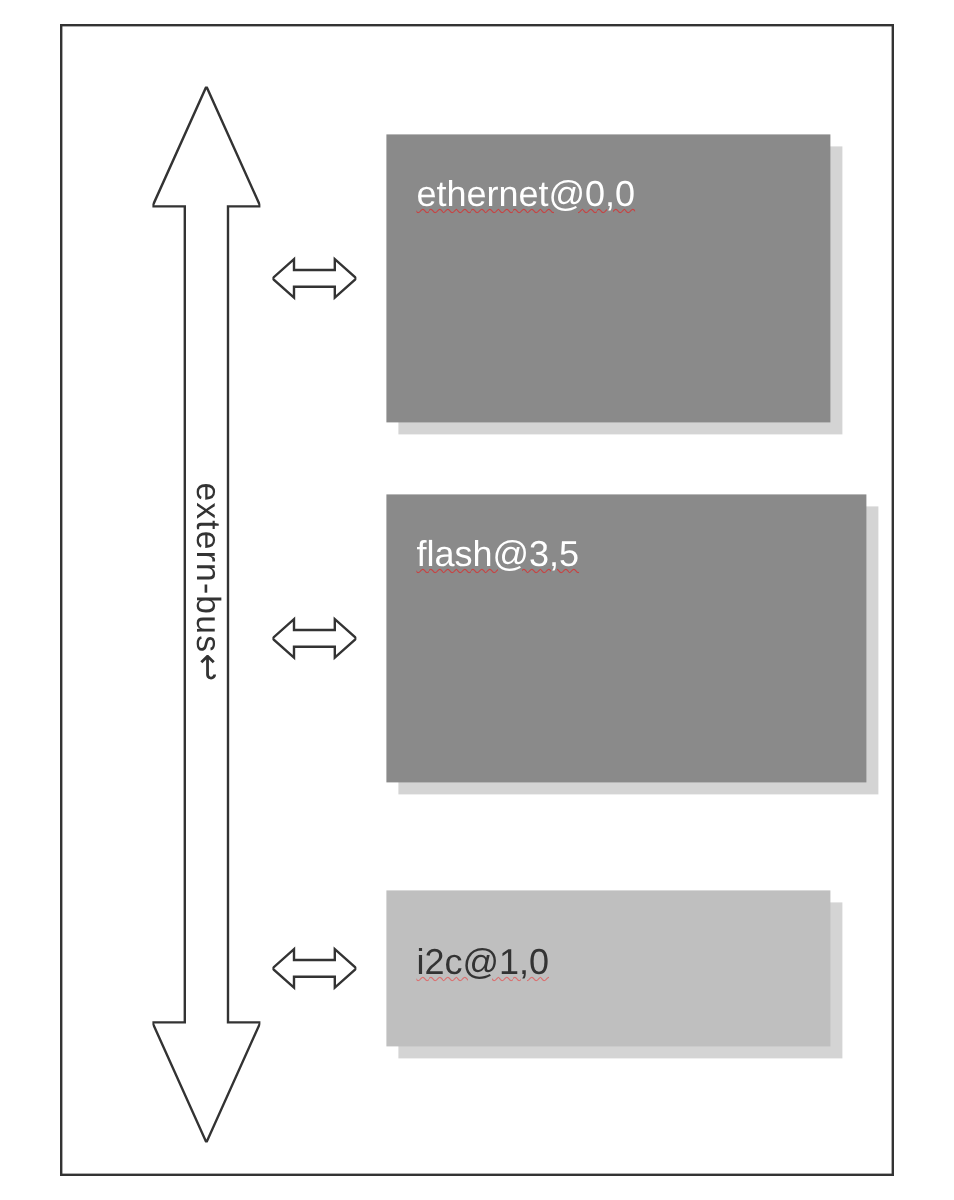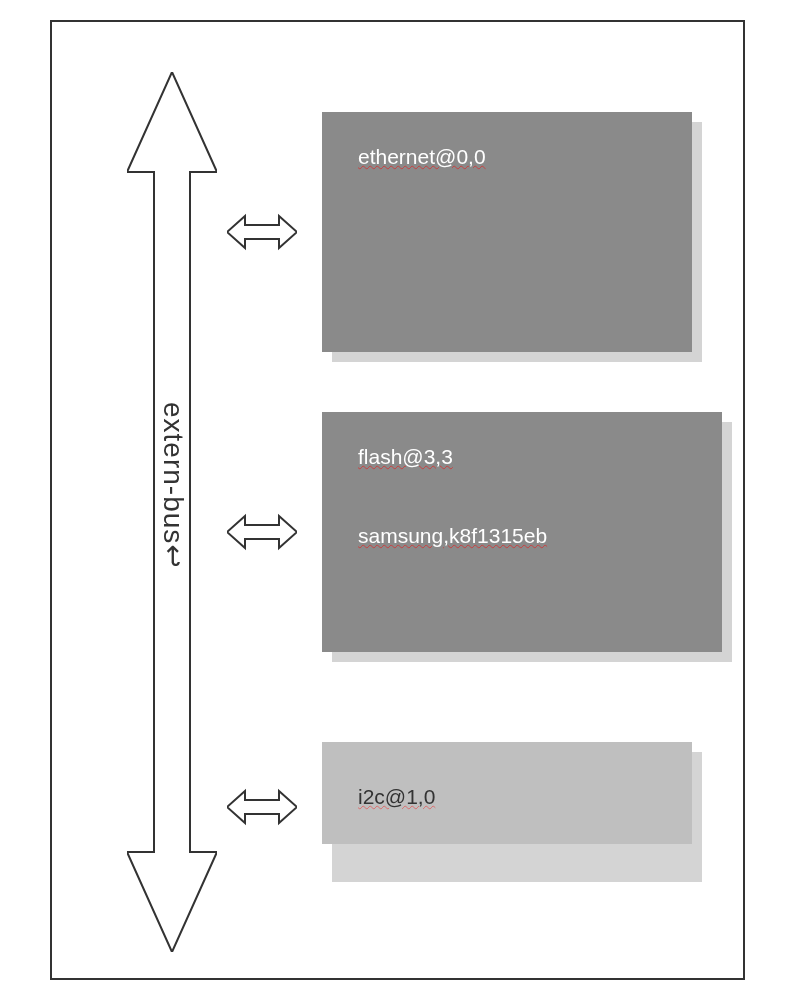--- a/index.html
+++ b/index.html
@@ -42,23 +42,23 @@
       width: 70px;
       height: 40px;
     }
     .h-arrow svg {
       width: 100%;
       height: 100%;
     }
     .box {
       position: absolute;
       box-sizing: border-box;
-      padding: 30px 36px;
+      padding: 30px 25px;
       color: #fff;
-      font-size: 21px;
+      font-size: 30px;
       line-height: 1.4;
     }
     .box-shadow {
       position: absolute;
       background: #d4d4d4;
       box-sizing: border-box;
     }
     .box-dark {
       background: #8a8a8a;
     }
@@ -100,31 +100,30 @@
     <div class="box-text-top underline">ethernet@0,0</div>
   </div>
   <div class="h-arrow" style="left:175px; top:190px;">
     <svg viewBox="0 0 70 40">
       <polygon points="0,20 18,4 18,13 52,13 52,4 70,20 52,36 52,27 18,27 18,36" fill="#fff" stroke="#333" stroke-width="2"></polygon>
     </svg>
   </div>
 
   <div class="box-shadow" style="left:280px; top:400px; width:400px; height:240px;"></div>
   <div class="box box-dark" style="left:270px; top:390px; width:400px; height:240px;">
-    <div class="box-text-top underline">flash@3,3</div>
-    <div class="underline">samsung,k8f1315eb</div>
+    <div class="box-text-top underline">flash@3,5</div>
   </div>
   <div class="h-arrow" style="left:175px; top:490px;">
     <svg viewBox="0 0 70 40">
       <polygon points="0,20 18,4 18,13 52,13 52,4 70,20 52,36 52,27 18,27 18,36" fill="#fff" stroke="#333" stroke-width="2"></polygon>
     </svg>
   </div>
 
   <div class="box-shadow" style="left:280px; top:730px; width:370px; height:130px;"></div>
-  <div class="box box-light" style="left:270px; top:720px; width:370px; height:102px; padding-top:40px;">
+  <div class="box box-light" style="left:270px; top:720px; width:370px; height:130px; padding-top:40px;">
     <div class="underline-lt">i2c@1,0</div>
   </div>
   <div class="h-arrow" style="left:175px; top:765px;">
     <svg viewBox="0 0 70 40">
       <polygon points="0,20 18,4 18,13 52,13 52,4 70,20 52,36 52,27 18,27 18,36" fill="#fff" stroke="#333" stroke-width="2"></polygon>
     </svg>
   </div>
 
 </div>
 

